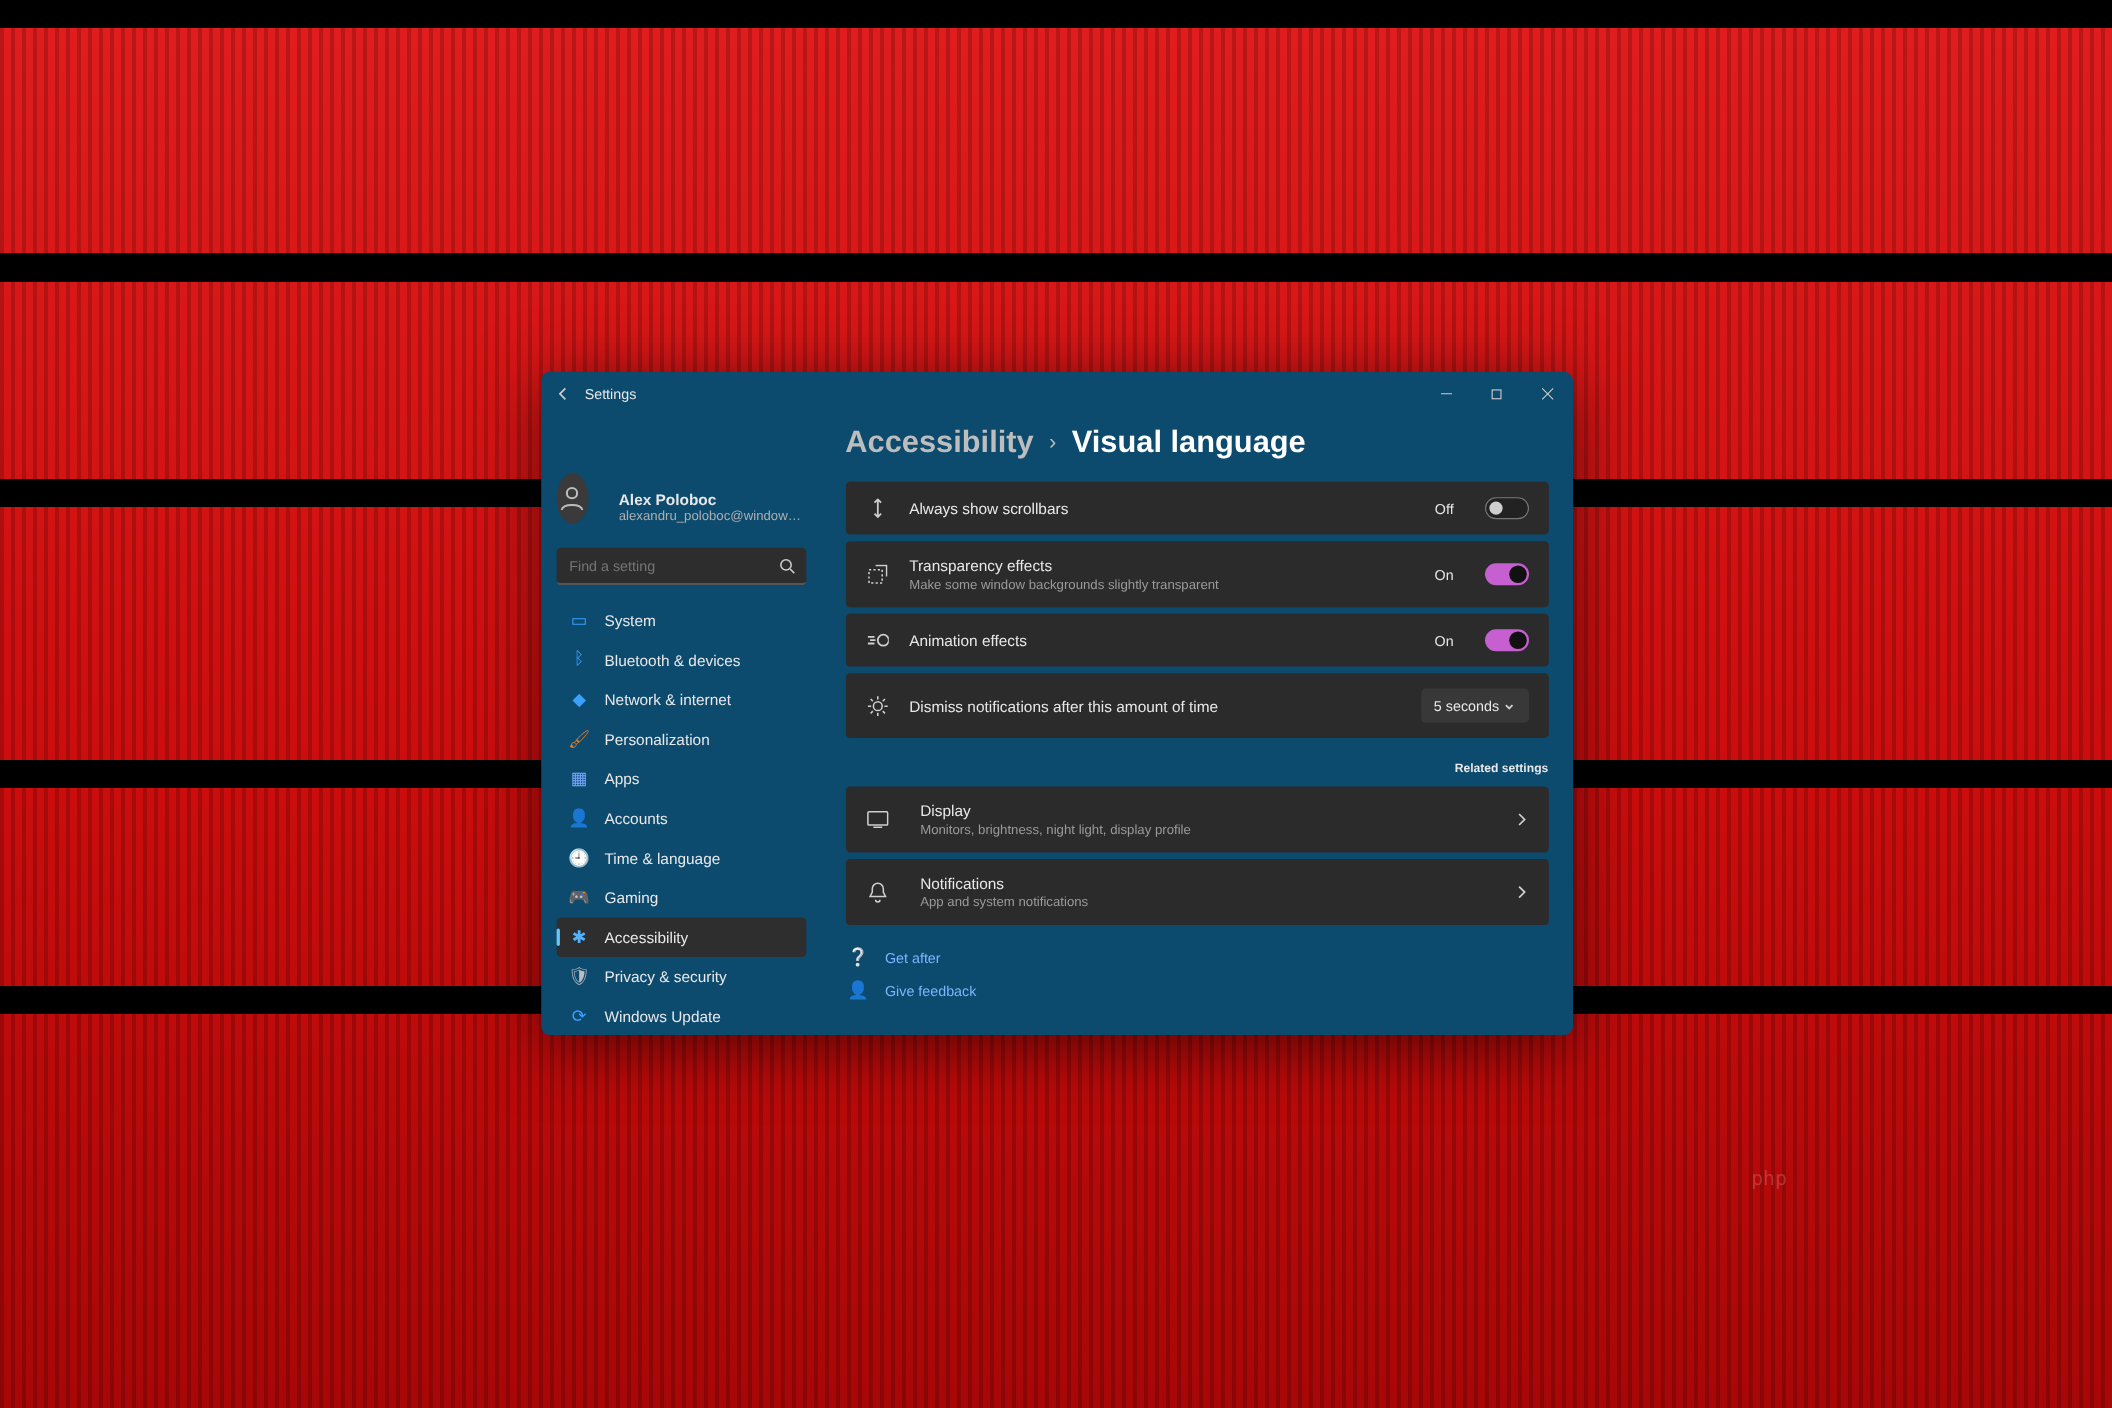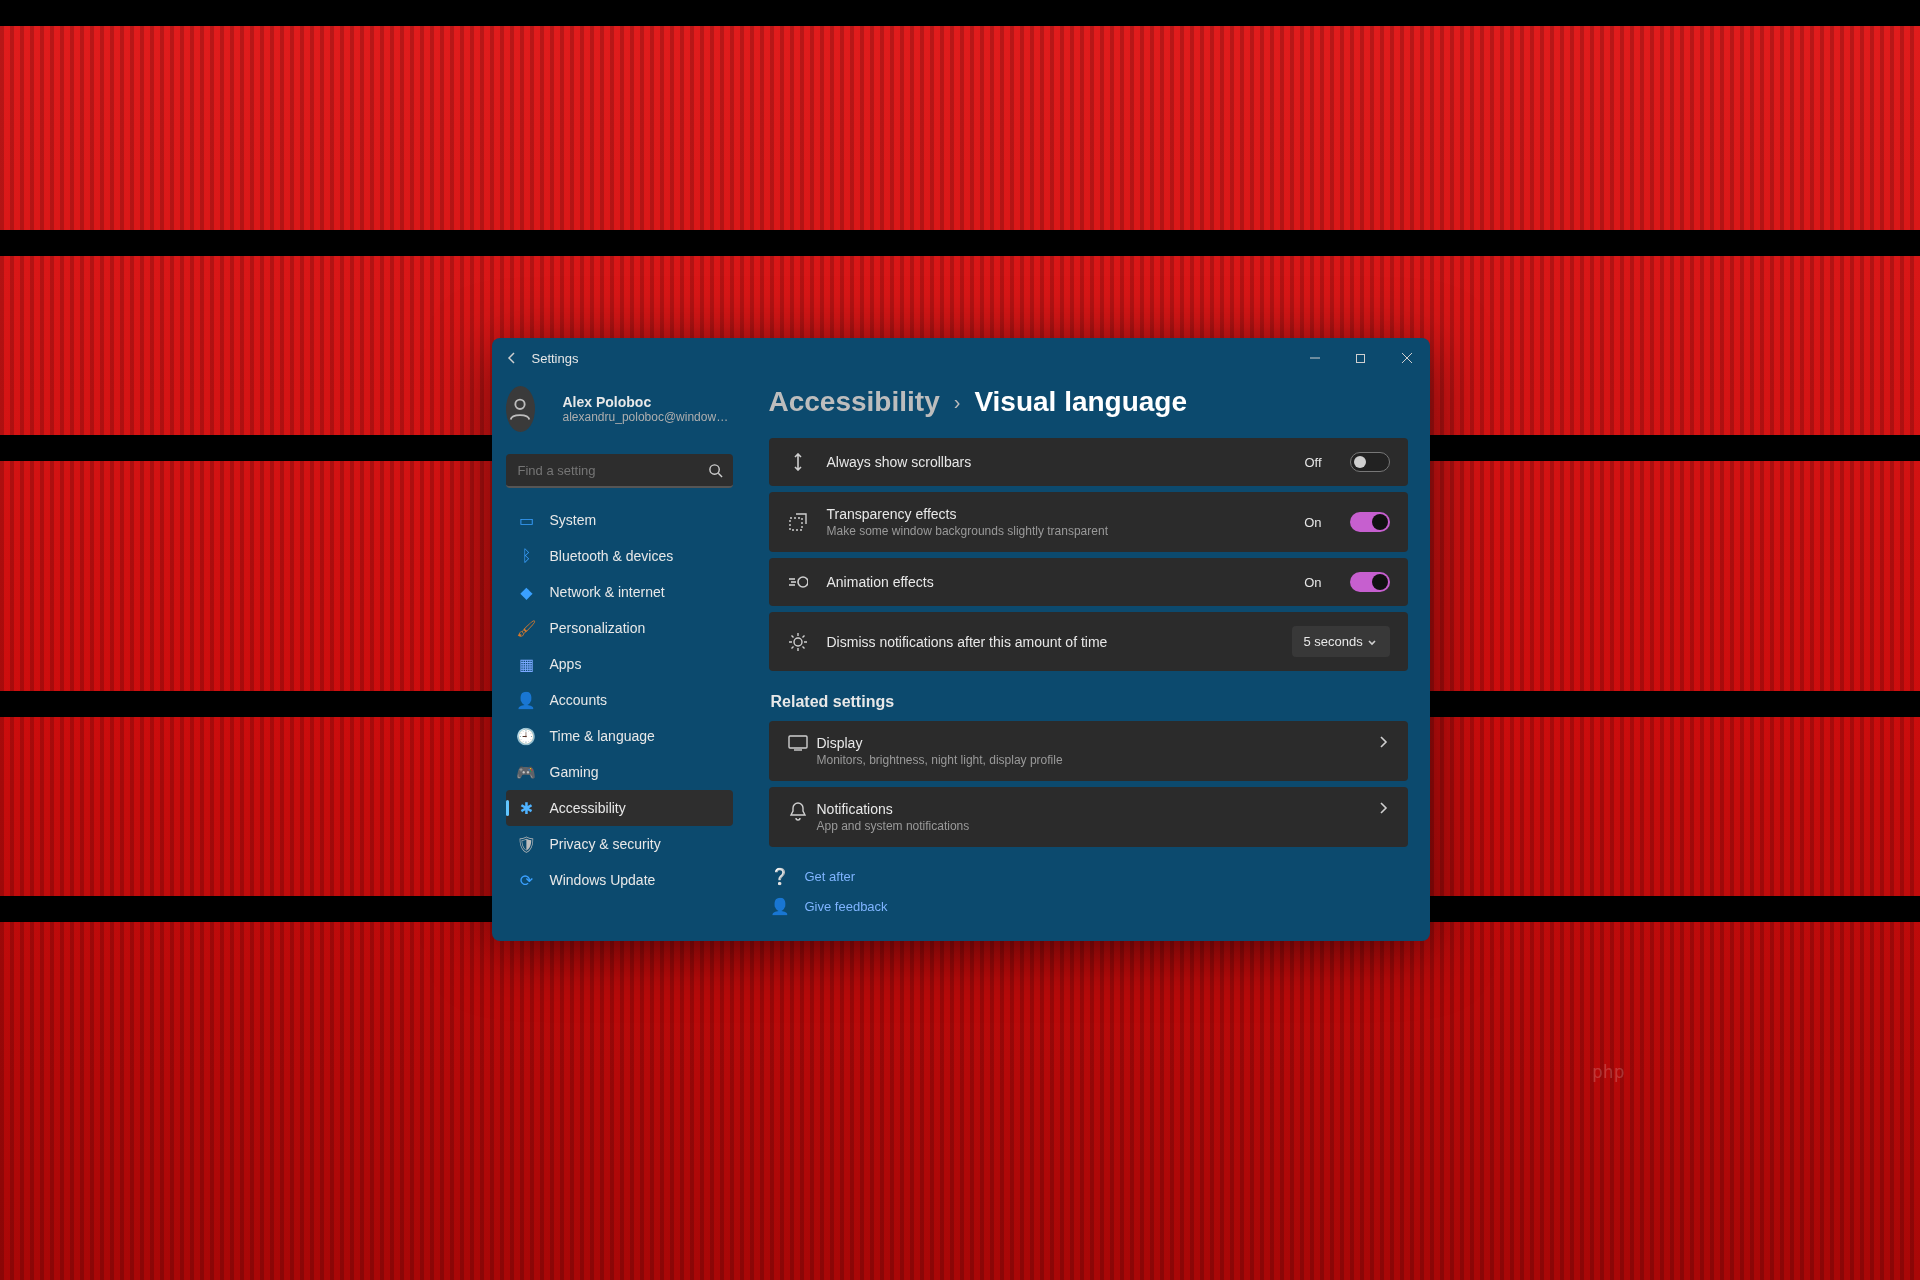--- a/index.html
+++ b/index.html
@@ -17,21 +17,21 @@
     background:#0c4a6e; border-radius:8px; color:#e8e8e8; box-shadow:0 10px 60px rgba(0,0,0,.55);
     overflow:hidden;
   }
   .titlebar { height:40px; display:flex; align-items:center; }
   .back { width:40px; display:flex;align-items:center;justify-content:center;color:#cfcfcf; }
   .title { font-size:13px; color:#e7e7e7; }
   .winctrls { margin-left:auto; display:flex; }
   .winbtn { width:46px; height:40px; display:flex; align-items:center; justify-content:center; color:#cfcfcf; }
   .body { display:flex; height:calc(100% - 40px); }
   .side { width:255px; padding:8px 14px 0 14px; }
-  .user { display:flex; align-items:center; gap:28px; margin-bottom:22px; }
+  .user { display:flex; align-items:flex-end; gap:28px; margin-bottom:22px;margin-top:44px; }
   .avatar { width:46px; height:46px; border-radius:50%; background:#3a3a3a; display:flex; align-items:center; justify-content:center; }
   .uname { font-size:14px; font-weight:600; }
   .uemail { font-size:12px; color:#aeaeae; max-width:170px; white-space:nowrap; overflow:hidden; text-overflow:ellipsis; }
   .search { position:relative; margin-bottom:14px; }
   .search input {
     width:100%; height:34px; border-radius:4px; border:none; border-bottom:2px solid #555;
     background:#2d2d2d; color:#ddd; padding:0 34px 0 12px; font-size:13px; outline:none;
   }
   .search .sicon { position:absolute; right:10px; top:9px; color:#cfcfcf; }
   .nav { list-style:none; }
@@ -49,22 +49,22 @@
   .ct { flex:1; }
   .ct .t1 { font-size:14px; }
   .ct .t2 { font-size:12px; color:#9a9a9a; margin-top:2px; }
   .state { font-size:13px; color:#e5e5e5; margin-right:10px; min-width:22px; text-align:right; }
   .toggle { width:40px; height:20px; border-radius:20px; position:relative; }
   .toggle.off { background:#222; border:1px solid #777; }
   .toggle.off .knob { position:absolute; left:3px; top:3px; width:12px; height:12px; border-radius:50%; background:#cfcfcf; }
   .toggle.on { background:#c65fcf; }
   .toggle.on .knob { position:absolute; right:2px; top:2px; width:16px; height:16px; border-radius:50%; background:#111; }
   .dropdown { background:#383838; border-radius:4px; padding:8px 12px; display:flex; align-items:center; gap:0; font-size:13px; min-width:98px; justify-content:space-between; }
-  .section-label { font-size:16px; font-weight:600; margin:22px 0 10px 2px; }
-  .linkcard { background:#2b2b2b; border-radius:4px; padding:14px 18px; display:flex; gap:8px; margin-bottom:6px; }
+  .section-label { font-size:11px; font-weight:600; margin:22px 0 10px 2px;text-align:right; }
+  .linkcard { background:#2b2b2b; border-radius:4px; padding:14px 18px; display:flex; align-items:center; gap:28px; margin-bottom:6px; }
   .chevr { color:#cfcfcf; }
   .footlinks { margin-top:14px; }
   .flink { display:flex; align-items:center; gap:14px; height:30px; color:#7fb4ff; font-size:13px; padding-left:2px;}
   .flink .fico { width:20px; color:#cfcfcf; font-size:16px; display:flex; justify-content:center; }
   .watermark { position:absolute; right:8px; bottom:6px; color:rgba(255,255,255,.18); font-size:18px; font-family:Consolas,monospace; }
   svg { display:block; }
 </style>
 </head>
 <body>
 

